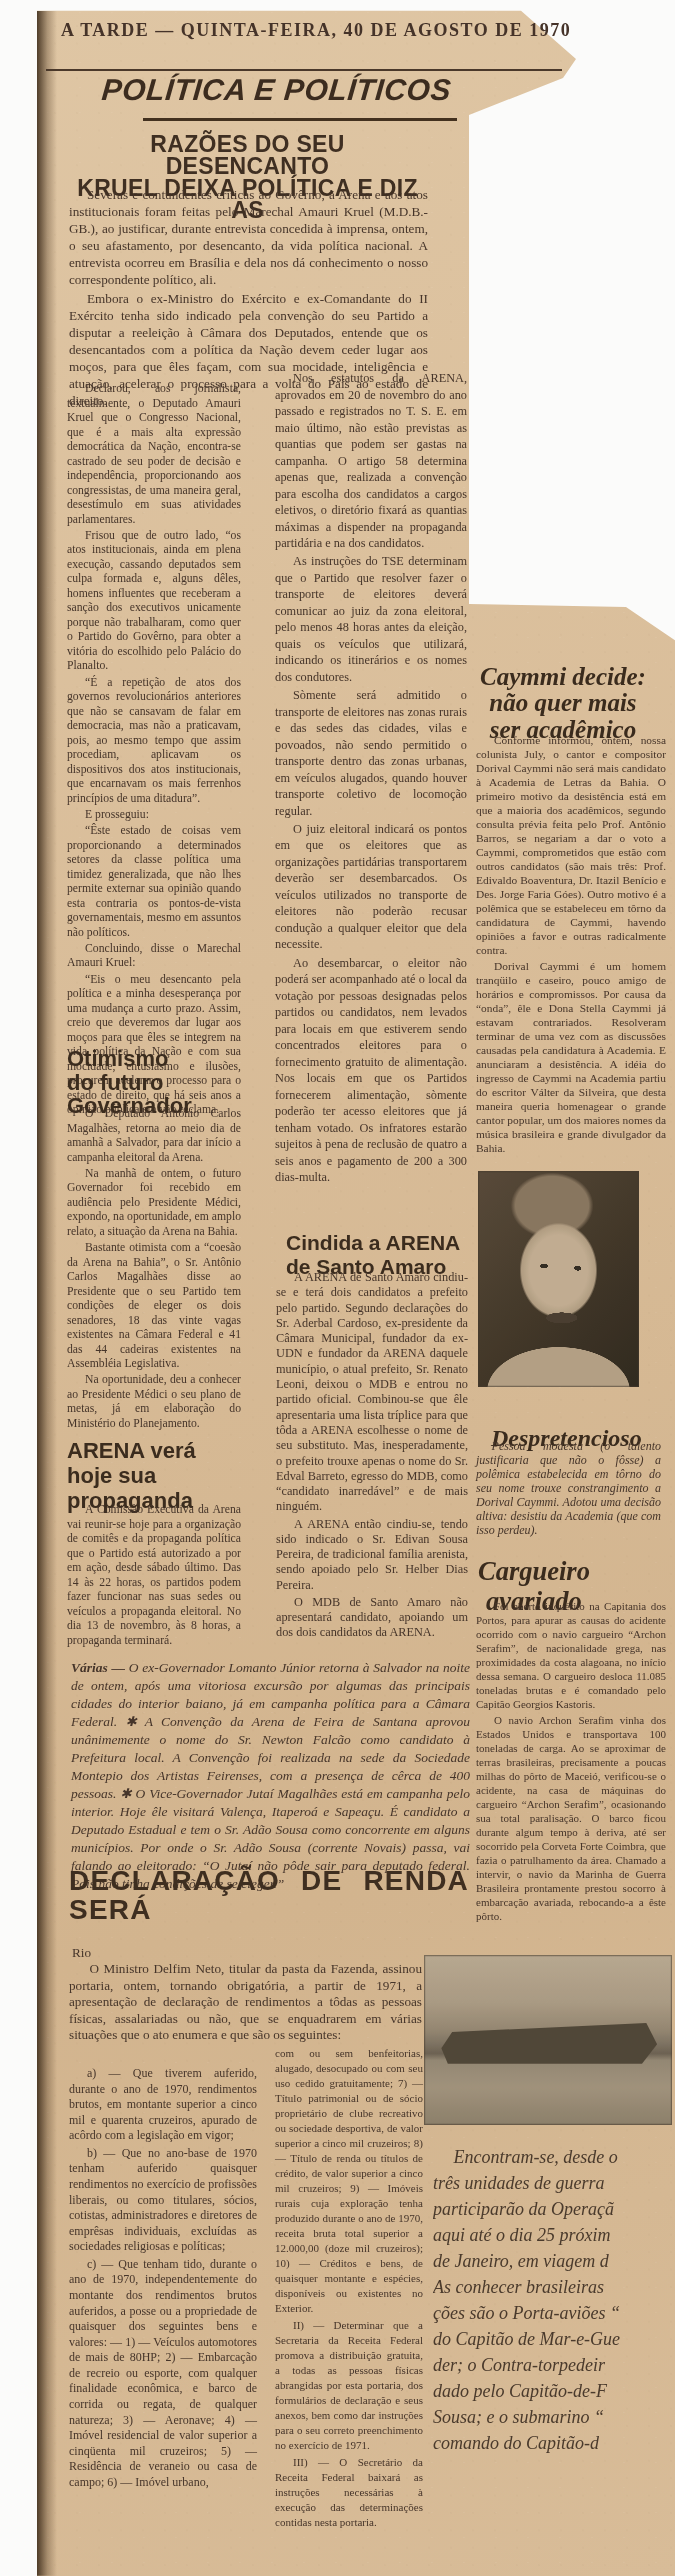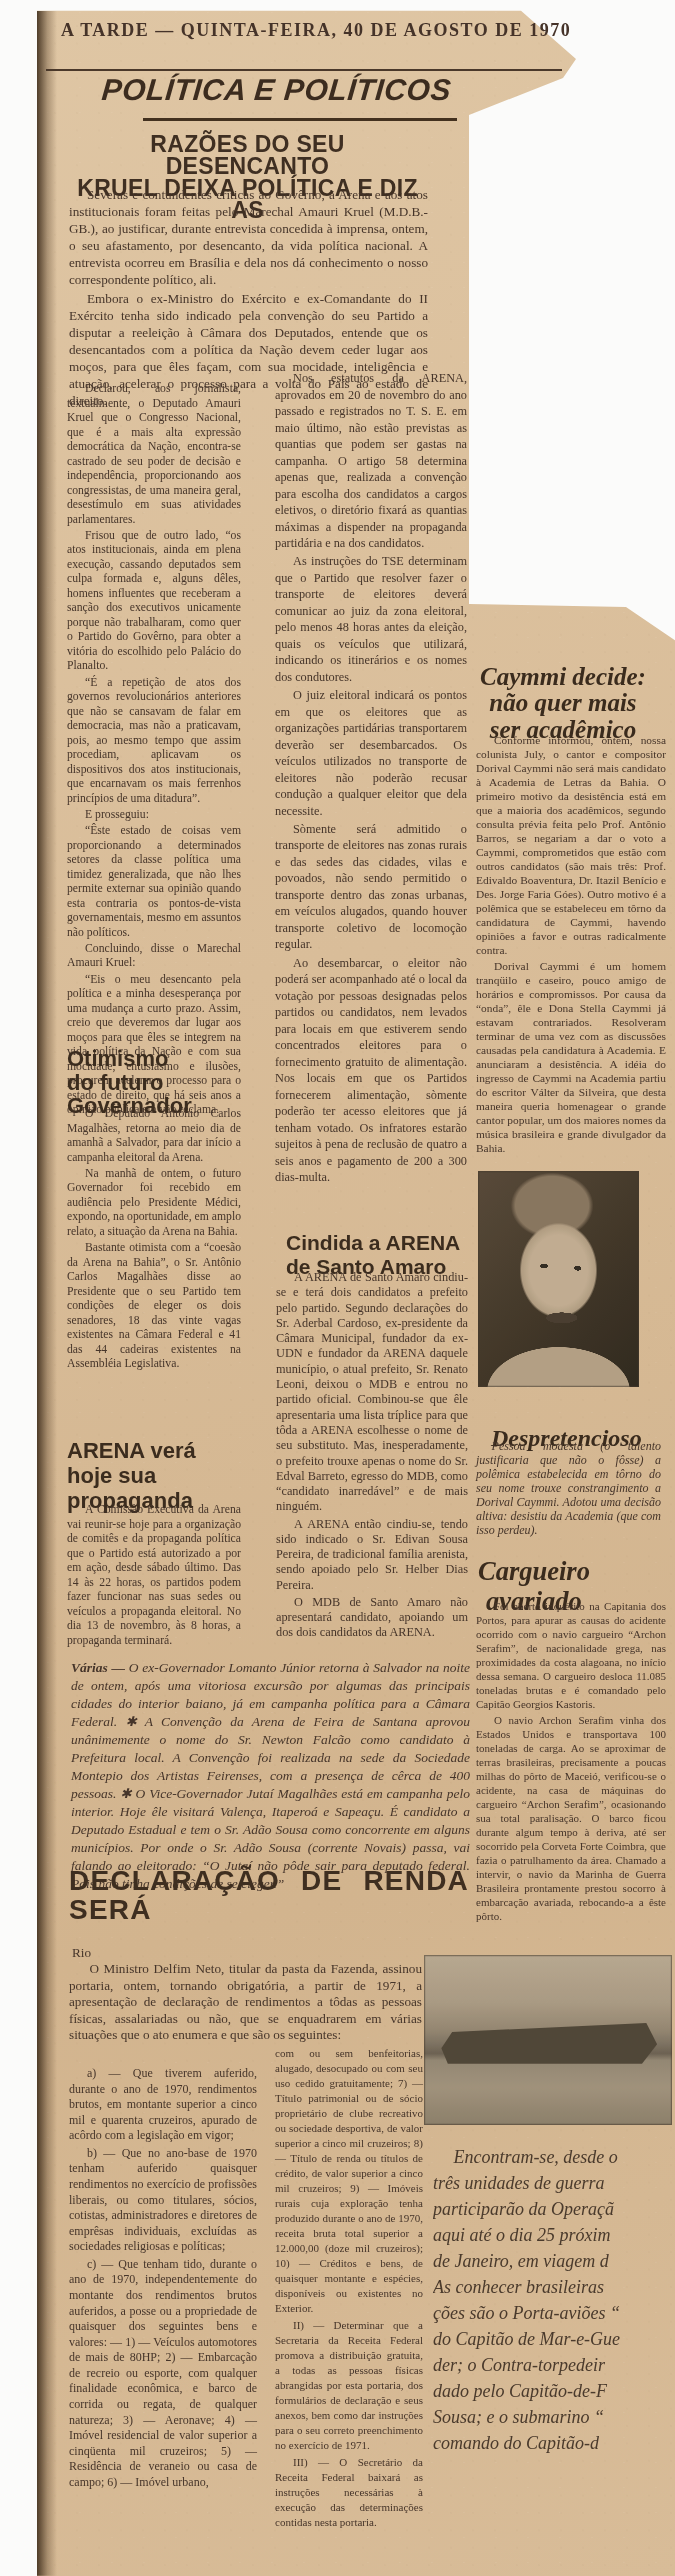--- a/index.html
+++ b/index.html
@@ -97,32 +97,33 @@
     <p>Frisou que de outro lado, “os atos institucionais, ainda em plena execução, cassando deputados sem culpa formada e, alguns dêles, homens influentes que receberam a sanção dos executivos unicamente porque não trabalharam, como quer o Partido do Govêrno, para obter a vitória do escolhido pelo Palácio do Planalto.</p>
     <p>“É a repetição de atos dos governos revolucionários anteriores que não se cansavam de falar em democracia, mas não a praticavam, pois, ao mesmo tempo que assim procediam, aplicavam os dispositivos dos atos institucionais, que encarnavam os mais ferrenhos princípios de uma ditadura”.</p>
     <p>E prosseguiu:</p>
     <p>“Êste estado de coisas vem proporcionando a determinados setores da classe política uma timidez generalizada, que não lhes permite externar sua opinião quando esta contraria os pontos-de-vista governamentais, mesmo em assuntos não políticos.</p>
     <p>Concluindo, disse o Marechal Amauri Kruel:</p>
     <p>“Eis o meu desencanto pela política e a minha desesperança por uma mudança a curto prazo. Assim, creio que deveremos dar lugar aos moços para que êles se integrem na vida política da Nação e com sua mocidade, entusiasmo e ilusões, procurem acelerar o processo para o estado de direito, que há seis anos a opinião pública em vão reclama.</p>
   </div>
 <div class="abs bodytxt kcol2">
     <p class="p0">Nos estatutos da ARENA, aprovados em 20 de novembro do ano passado e registrados no T. S. E. em maio último, não estão previstas as quantias que podem ser gastas na campanha. O artigo 58 determina apenas que, realizada a convenção para escolha dos candidatos a cargos eletivos, o diretório fixará as quantias máximas a dispender na propaganda partidária e na dos candidatos.</p>
     <p>As instruções do TSE determinam que o Partido que resolver fazer o transporte de eleitores deverá comunicar ao juiz da zona eleitoral, pelo menos 48 horas antes da eleição, quais os veículos que utilizará, indicando os itinerários e os nomes dos condutores.</p>
+    <p>Sòmente será admitido o transporte de eleitores nas zonas rurais e das sedes das cidades, vilas e povoados, não sendo permitido o transporte dentro das zonas urbanas, em veículos alugados, quando houver transporte coletivo de locomoção regular.</p>
     <p>O juiz eleitoral indicará os pontos em que os eleitores que as organizações partidárias transportarem deverão ser desembarcados. Os veículos utilizados no transporte de eleitores não poderão recusar condução a qualquer eleitor que dela necessite.</p>
-    <p>Sòmente será admitido o transporte de eleitores nas zonas rurais e das sedes das cidades, vilas e povoados, não sendo permitido o transporte dentro das zonas urbanas, em veículos alugados, quando houver transporte coletivo de locomoção regular.</p>
     <p>Ao desembarcar, o eleitor não poderá ser acompanhado até o local da votação por pessoas designadas pelos partidos ou candidatos, nem levados para locais em que estiverem sendo concentrados eleitores para o fornecimento gratuito de alimentação. Nos locais em que os Partidos fornecerem alimentação, sòmente poderão ter acesso eleitores que já tenham votado. Os infratores estarão sujeitos à pena de reclusão de quatro a seis anos e pagamento de 200 a 300 dias-multa.</p>
   </div>
 
 <h2 class="subhead oti-h">Otimismo
 do futuro
 Governador</h2>
 <div class="abs bodytxt oti-p">
     <p class="p0">O Deputado Antônio Carlos Magalhães, retorna ao meio dia de amanhã a Salvador, para dar início a campanha eleitoral da Arena.</p>
     <p>Na manhã de ontem, o futuro Governador foi recebido em audiência pelo Presidente Médici, expondo, na oportunidade, em amplo relato, a situação da Arena na Bahia.</p>
     <p>Bastante otimista com a “coesão da Arena na Bahia”, o Sr. Antônio Carlos Magalhães disse ao Presidente que o seu Partido tem condições de eleger os dois senadores, 18 das vinte vagas existentes na Câmara Federal e 41 das 44 cadeiras existentes na Assembléia Legislativa.</p>
+    <p>Na oportunidade, deu a conhecer ao Presidente Médici o seu plano de metas, já em elaboração do Ministério do Planejamento.</p>
   </div>
 
 <h2 class="subhead arena-h">ARENA verá
 hoje sua
 propaganda</h2>
 <div class="abs bodytxt arena-p">
     <p class="p0">A Comissão Executiva da Arena vai reunir-se hoje para a organização de comitês e da propaganda política que o Partido está autorizado a por em ação, desde sábado último. Das 14 às 22 horas, os partidos podem fazer funcionar nas suas sedes ou veículos a propaganda eleitoral. No dia 13 de novembro, às 8 horas, a propaganda terminará.</p>
   </div>
 
 <h2 class="subhead cind-h">Cindida a ARENA

